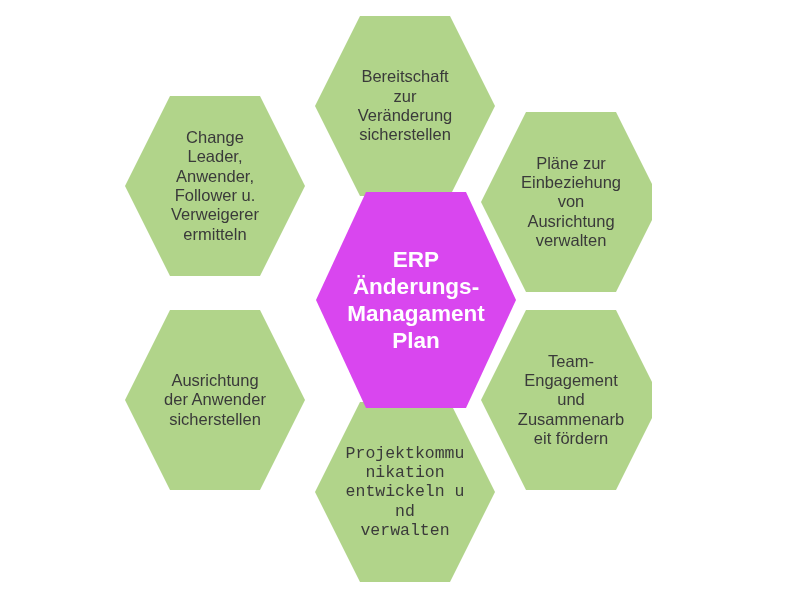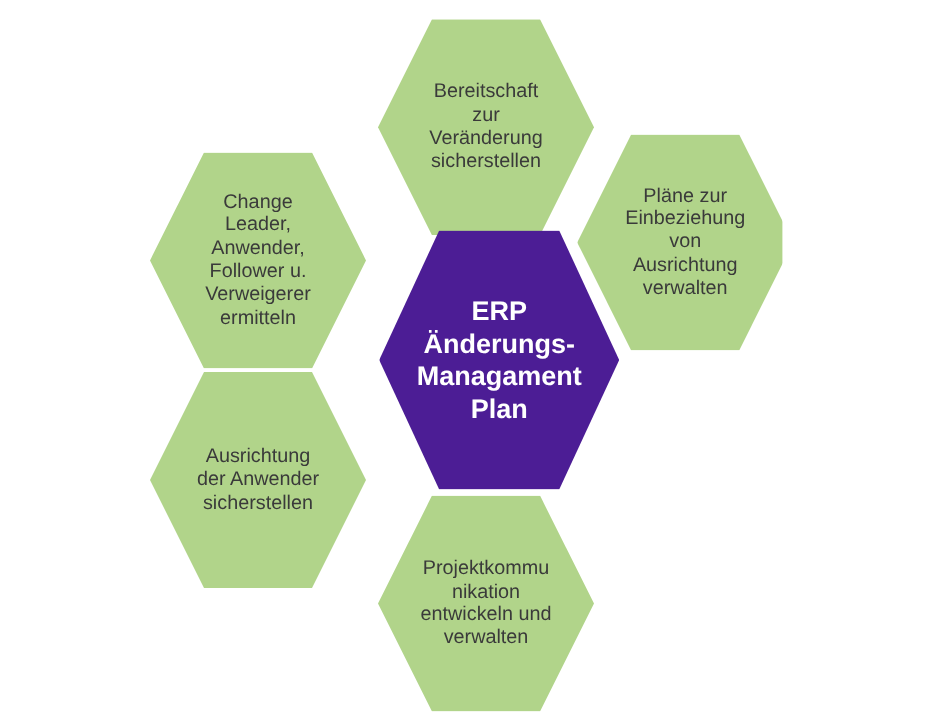--- a/index.html
+++ b/index.html
@@ -79,40 +79,40 @@
 
   
   #center-node {
     width: 208px;
     height: 222px;
     left: 312px;
     top: 189px;
   }
   #center-node .ring   { background: #76b843; }
   #center-node .white-gap { background: #ffffff; }
-  #center-node .fill   { background: #4c1d95; }
+  #center-node .fill   { background: #d946ef; }
   #center-node .hex-inner { top: 8px; left: 10px; right: 10px; bottom: 8px; }
   #center-node .hex-core  { top: 3px; left: 4px; right: 4px; bottom: 3px; }
   .center-label {
     font-size: 22.5px;
     font-weight: bold;
     color: #ffffff;
     line-height: 1.2;
     text-align: center;
     width: 170px;
     white-space: pre-line;
   }
 
   
   #node-top          { left: 311px; top: 13px;  }
   #node-top-right    { left: 477px; top: 109px; }
   #node-bottom-right { left: 477px; top: 307px; }
-  #node-bottom       { left: 311px; top: 410px; }
+  #node-bottom       { left: 311px; top: 399px; font-family: Liberation Mono, monospace; }
   #node-bottom-left  { left: 121px; top: 307px; }
-  #node-top-left     { left: 121px; top: 124px; }
+  #node-top-left     { left: 121px; top: 93px; }
 
   .hex-satellite { position: absolute; }
 </style>
 </head>
 <body>
 
 <div id="diagram-canvas">
 
   <div class="hex-satellite" id="node-top">
     <div class="hex ring"></div>
@@ -130,20 +130,31 @@
     <div class="hex-inner white-gap"></div>
     <div class="hex-core fill">
       <div class="node-label satellite-label">Pläne zur
 Einbeziehung
 von
 Ausrichtung
 verwalten</div>
     </div>
   </div>
 
+  <div class="hex-satellite" id="node-bottom-right">
+    <div class="hex ring"></div>
+    <div class="hex-inner white-gap"></div>
+    <div class="hex-core fill">
+      <div class="node-label satellite-label">Team-
+Engagement
+und
+Zusammenarb
+eit fördern</div>
+    </div>
+  </div>
 
   <div class="hex-satellite" id="node-bottom">
     <div class="hex ring"></div>
     <div class="hex-inner white-gap"></div>
     <div class="hex-core fill">
       <div class="node-label satellite-label">Projektkommu
 nikation
 entwickeln und
 verwalten</div>
     </div>

